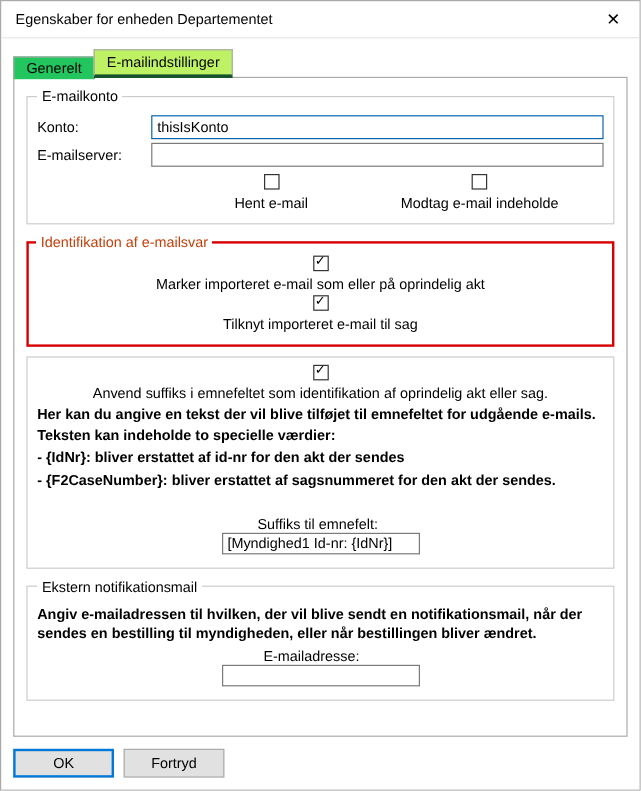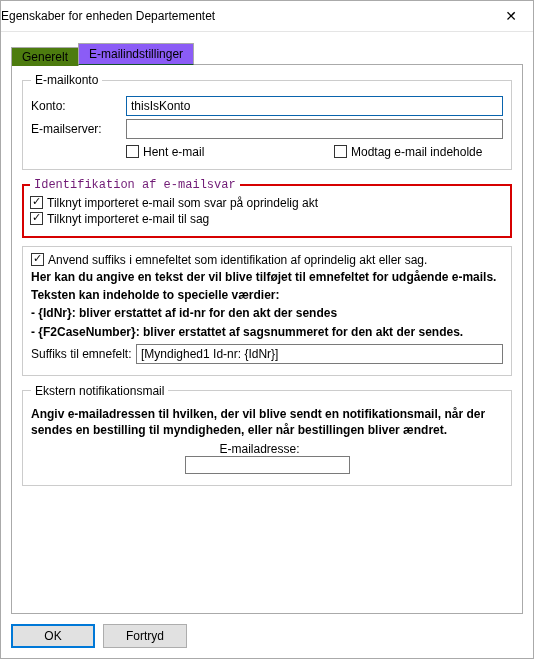--- a/index.html
+++ b/index.html
@@ -16,21 +16,21 @@
     border: 1px solid #aaa;
     box-sizing: border-box;
     display: flex;
     flex-direction: column;
     background: #fff;
   }
   .titlebar {
     height: 30px;
     display: flex;
     align-items: center;
-    padding: 0 0 0 0;
+    padding: 0 0 0 12px;
     border-bottom: 1px solid #e5e5e5;
   }
   .titlebar-title {
     flex: 1;
     font-size: 12px;
   }
   .close-btn {
     width: 44px;
     height: 30px;
     display: flex;
@@ -49,28 +49,28 @@
     display: flex;
     align-items: flex-end;
     height: 22px;
     position: relative;
     z-index: 2;
   }
   .tab {
     padding: 3px 10px;
     border: 1px solid #aaa;
     border-bottom: none;
-    background: #4d7c0f;
+    background: #22c55e;
     margin-right: -1px;
     position: relative;
     top: 1px;
   }
   .tab.active {
-    background: #8b5cf6;
-    border-bottom: 1px solid #14532d;
+    background: #bef264;
+    border-bottom: 3px solid #14532d;
     z-index: 3;
   }
   .tab.inactive {
     top: 2px;
     padding-top:2px;
     padding-bottom:2px;
   }
   .tabpanel {
     border: 1px solid #aaa;
     flex: 1;
@@ -105,23 +105,24 @@
     border: 1px solid #7a7a7a;
     padding: 1px 4px;
     font: inherit;
     box-sizing: border-box;
   }
   .input.highlight {
     border: 1px solid #0a64ad;
   }
   .chkrow {
     display: flex;
-    align-items: flex-start;
+    align-items: center;
     gap: 4px;
     margin: 2px 0;
+    flex-direction: column;
   }
   .chk {
     width: 13px;
     height: 13px;
     border: 1px solid #333;
     box-sizing: border-box;
     display: inline-flex;
     align-items: center;
     justify-content: center;
     font-size: 11px;
@@ -134,22 +135,21 @@
     font-size: 11px;
     position: relative;
     top: -1px;
   }
   .redbox {
     border: 2px solid #d60000;
     padding: 2px 6px 8px 6px;
     margin: 0;
   }
   .redbox legend {
-    color: #701a75;
-    font-family: Liberation Mono, monospace;
+    color: #c2410c;
   }
   .helptext {
     margin: 2px 0;
     line-height: 1.35;
     font-weight: bold;
   }
   .buttons {
     display: flex;
     justify-content: flex-start;
     gap: 8px;
@@ -212,38 +212,38 @@
             <span class="chk"></span>
             <span>Modtag e-mail indeholde</span>
           </div>
         </div>
       </fieldset>
 
       <fieldset class="redbox">
         <legend>Identifikation af e-mailsvar</legend>
         <div class="chkrow">
           <span class="chk checked"></span>
-          <span>Tilknyt importeret e-mail som svar på oprindelig akt</span>
+          <span>Marker importeret e-mail som eller på oprindelig akt</span>
         </div>
         <div class="chkrow">
           <span class="chk checked"></span>
           <span>Tilknyt importeret e-mail til sag</span>
         </div>
       </fieldset>
 
       <fieldset>
         <div class="chkrow" style="margin-top:0;">
           <span class="chk checked"></span>
           <span>Anvend suffiks i emnefeltet som identifikation af oprindelig akt eller sag.</span>
         </div>
         <div class="helptext">Her kan du angive en tekst der vil blive tilføjet til emnefeltet for udgående e-mails.</div>
         <div class="helptext">Teksten kan indeholde to specielle værdier:</div>
         <div class="helptext"> - {IdNr}: bliver erstattet af id-nr for den akt der sendes</div>
         <div class="helptext"> - {F2CaseNumber}: bliver erstattet af sagsnummeret for den akt der sendes.</div>
-        <div class="row" style="margin-top:4px;">
+        <div class="row" style="margin-top:22px;flex-direction:column;">
           <span class="label-col" style="width:105px;">Suffiks til emnefelt:</span>
           <input class="input" value="[Myndighed1 Id-nr: {IdNr}]" style="">
         </div>
       </fieldset>
 
       <fieldset>
         <legend>Ekstern notifikationsmail</legend>
         <div class="helptext">Angiv e-mailadressen til hvilken, der vil blive sendt en notifikationsmail, når der sendes en bestilling til myndigheden, eller når bestillingen bliver ændret.</div>
         <div class="row" style="margin-top:4px;flex-direction:column;">
           <span class="label-col">E-mailadresse:</span>

